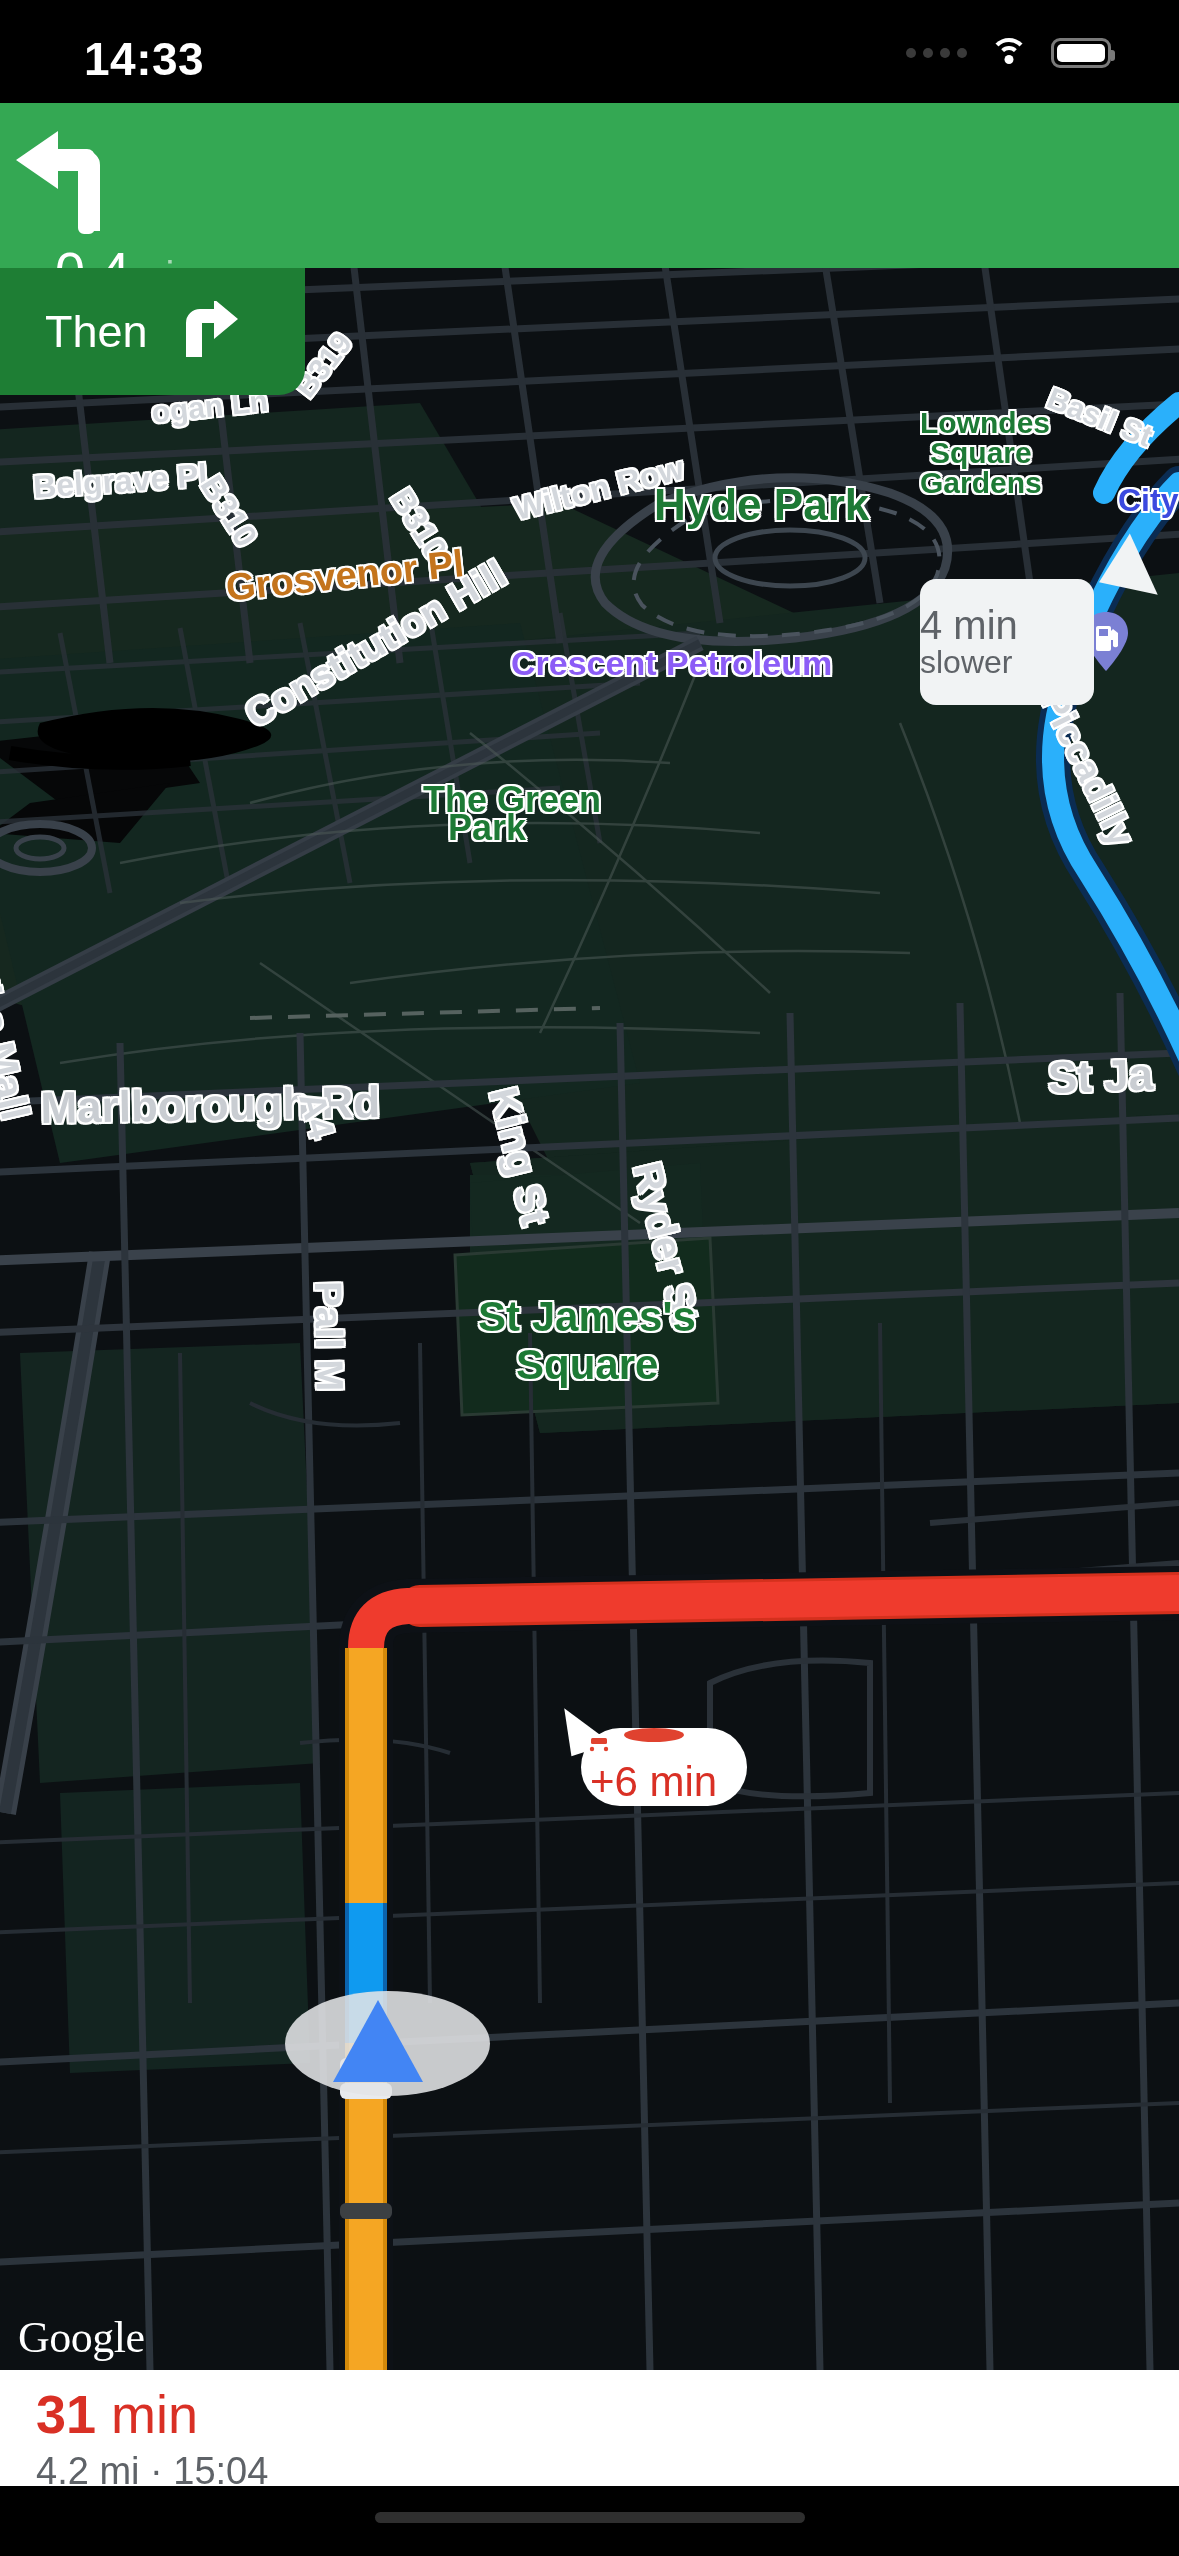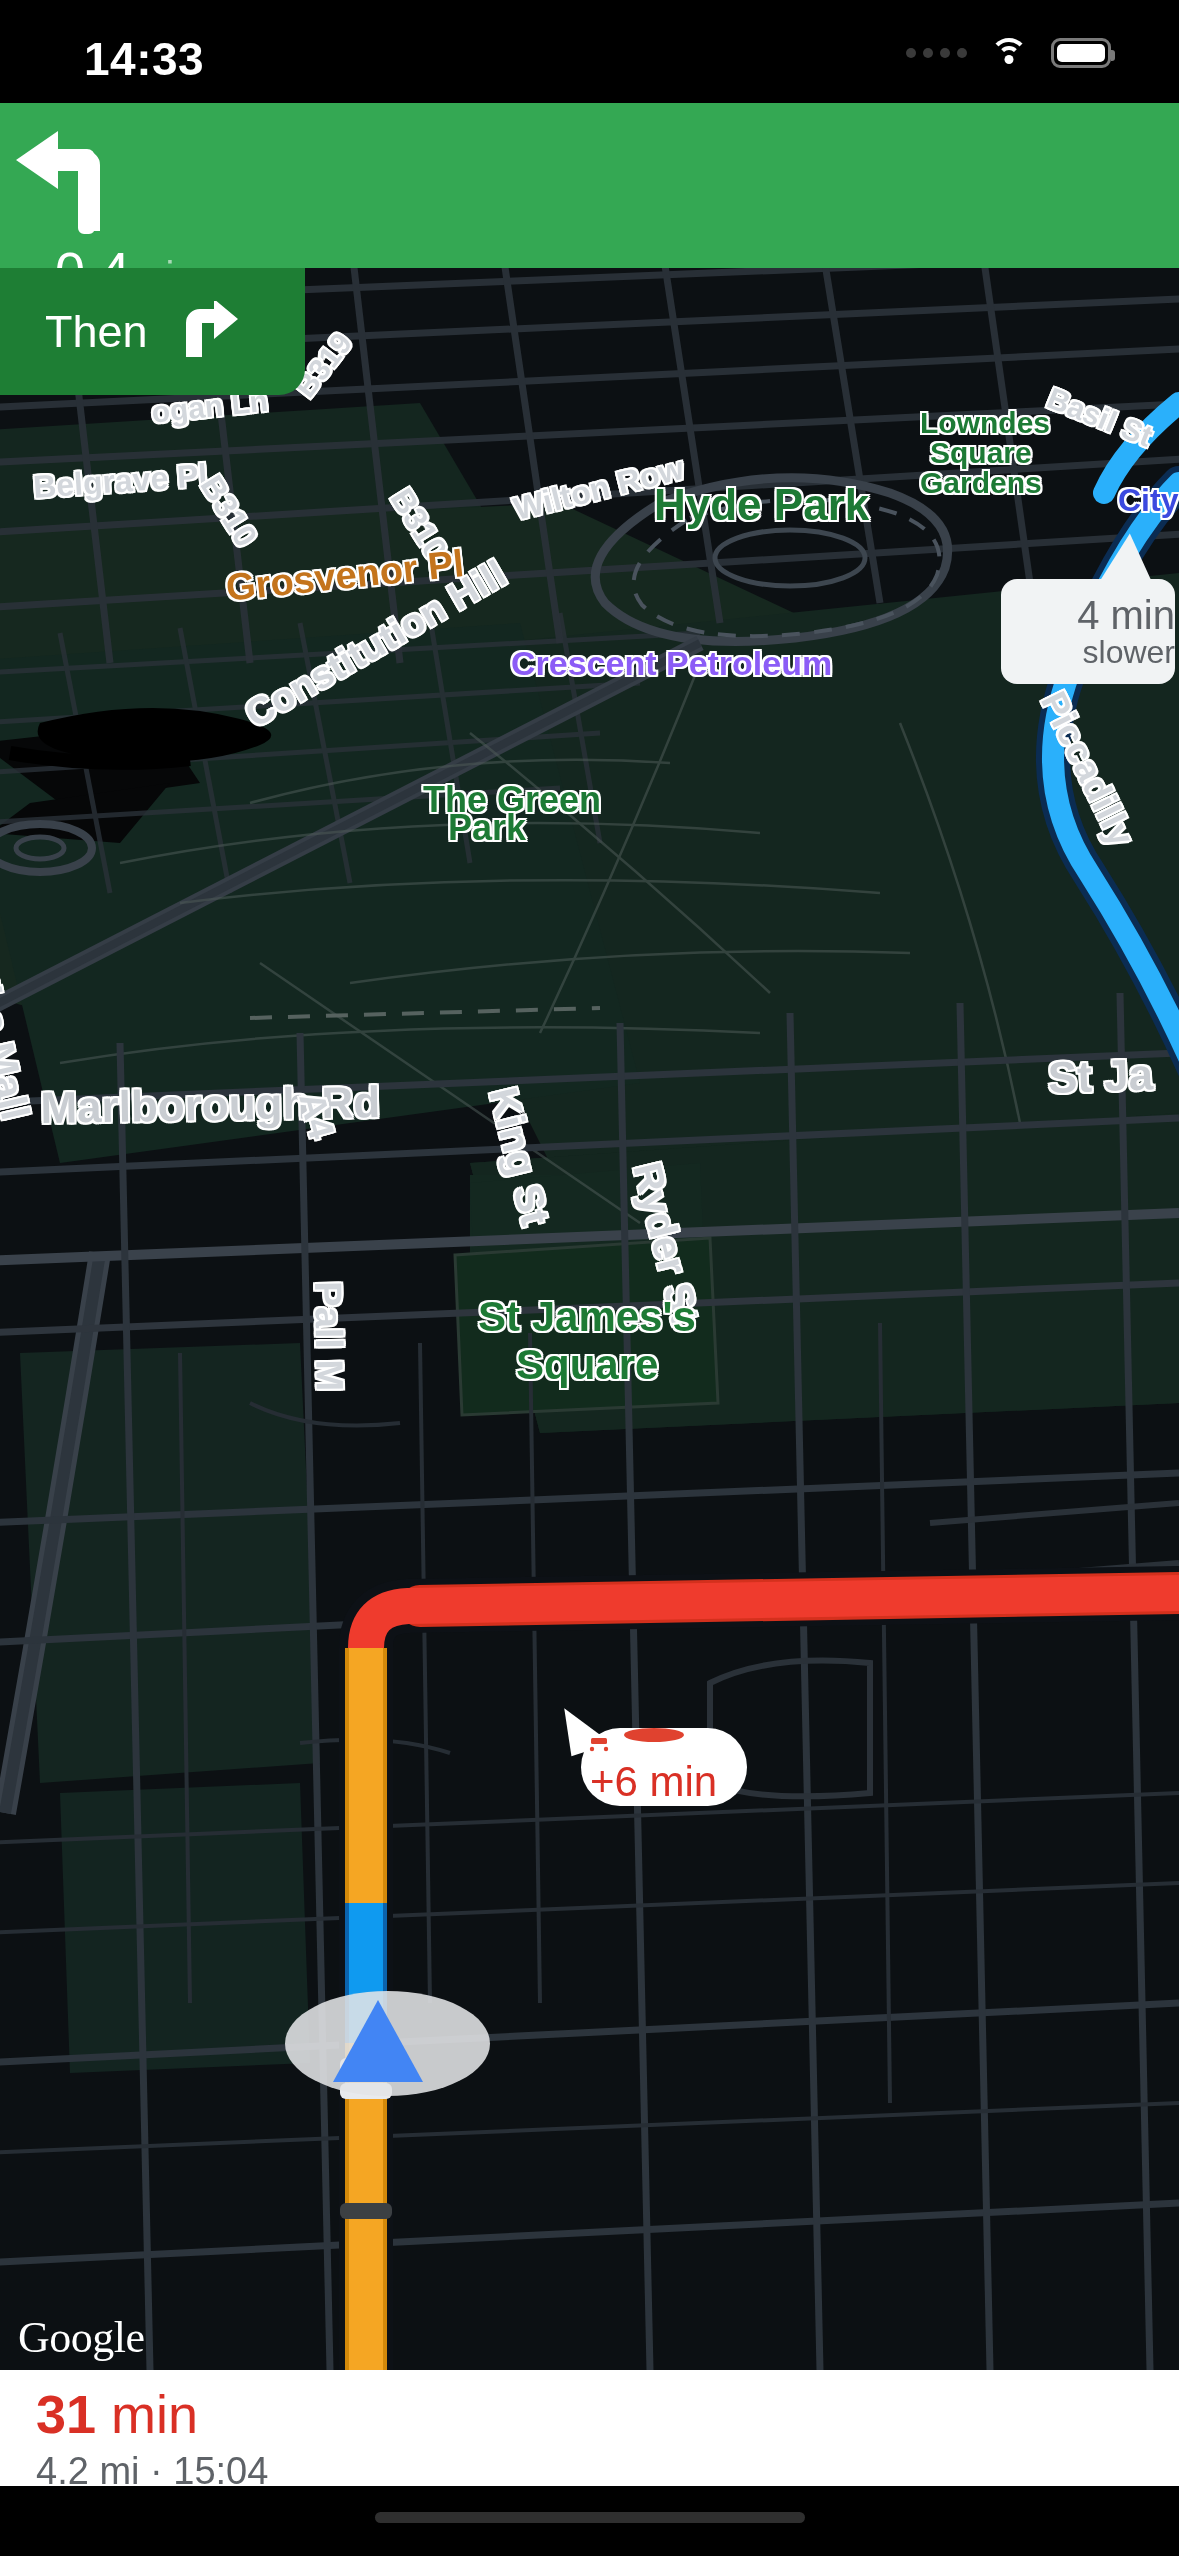--- a/index.html
+++ b/index.html
@@ -47,23 +47,23 @@
   #turn-distance { position:absolute; left:0; top:137px; width:1179px; color:#fff;
      font-size:54px; font-weight:400; padding-left:55px; }
   #turn-distance .unit { color:#a8d9b6; font-size:40px; margin-left:2px; }
   #turn-street { color:#fff; font-size:62px; font-weight:400; letter-spacing:0.3px; }
 
   #then-bar { position:absolute; left:0; top:268px; width:305px; height:127px;
      background:#1e7e34; border-radius:0 0 26px 0; display:flex; align-items:center; gap:28px; padding-left:45px; }
   #then-label { color:#fff; font-size:45px; }
 
   
-  #slower-callout { position:absolute; left:1001px; top:476px; width:174px; height:105px;
+  #slower-callout { position:absolute; left:920px; top:476px; width:174px; height:126px;
      background:#f1f3f4; border-radius:16px; display:flex; flex-direction:column;
-     justify-content:center; align-items:flex-end; line-height:1.05; }
+     justify-content:center; align-items:flex-start; line-height:1.05; }
   #slower-callout .l1 { color:#5f6368; font-size:40px; }
   #slower-callout .l2 { color:#5f6368; font-size:32px; }
   #slower-tail { position:absolute; left:1104px; top:432px; width:0; height:0;
      border-left:20px solid transparent; border-right:40px solid transparent; border-bottom:54px solid #f1f3f4;
      transform:rotate(12deg); }
 
   #traffic-badge { position:absolute; left:581px; top:1625px; height:78px;
      background:#fff; border-radius:39px; display:flex; align-items:center; padding:0 30px 0 9px; gap:16px;flex-direction:column; }
   #traffic-badge .ticon { width:60px; height:60px; border-radius:50%; background:#e0422f;
      display:flex; align-items:center; justify-content:center; }

